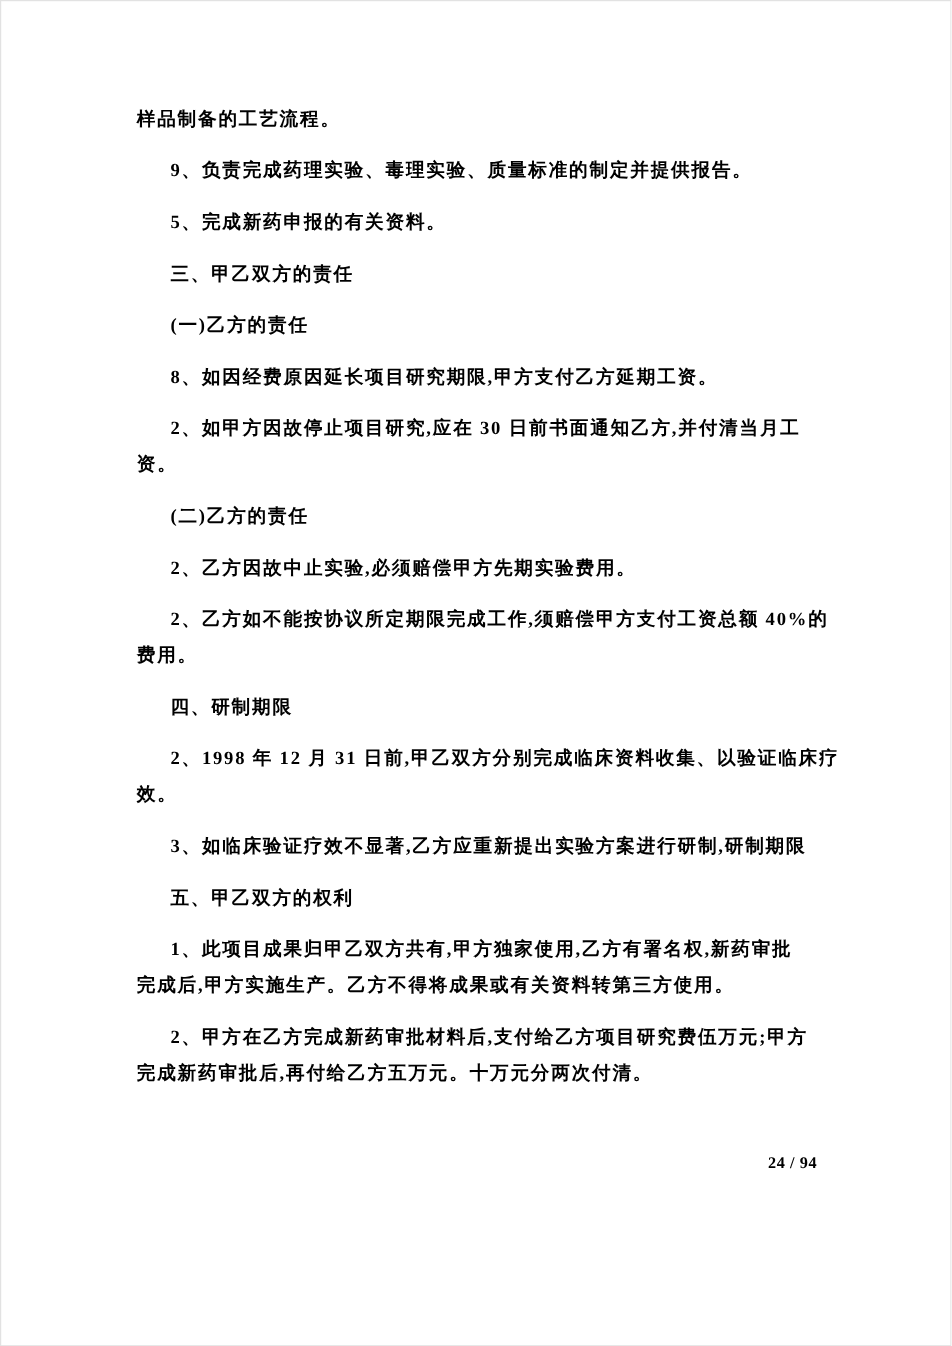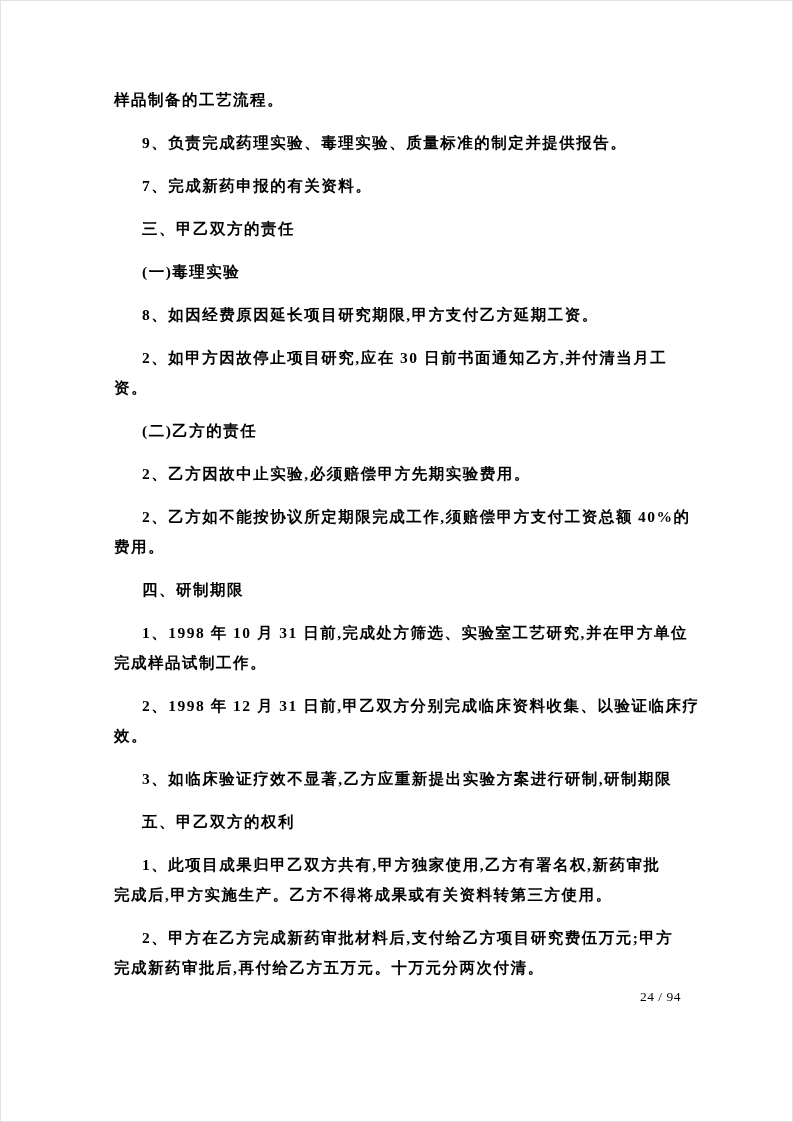--- a/index.html
+++ b/index.html
@@ -33,71 +33,67 @@
     font-weight: bold;
     line-height: 30px;
     letter-spacing: 1.5px;
     white-space: nowrap;
   }
   .line.indent {
     text-indent: 28px;
   }
   .page-footer {
     position: absolute;
-    top: 986px;
+    top: 958px;
     right: 111px;
     font-size: 13.5px;
-    font-weight: normal;
+    font-weight: bold;
     letter-spacing: 0.5px;
     line-height: 20px;
   }
 </style>
 </head>
 <body>
 
 <div class="page">
   <div class="doc-body">
       <div class="para">
         <div class="line">样品制备的工艺流程。</div>
       </div>
       <div class="para">
         <div class="line indent">9、负责完成药理实验、毒理实验、质量标准的制定并提供报告。</div>
       </div>
       <div class="para">
-        <div class="line indent">7、完成新药申报的有关资料。</div>
+        <div class="line indent">5、完成新药申报的有关资料。</div>
       </div>
       <div class="para">
         <div class="line indent">三、甲乙双方的责任</div>
       </div>
       <div class="para">
-        <div class="line indent">(一)毒理实验</div>
+        <div class="line indent">(一)乙方的责任</div>
       </div>
       <div class="para">
         <div class="line indent">8、如因经费原因延长项目研究期限,甲方支付乙方延期工资。</div>
       </div>
       <div class="para">
         <div class="line indent">2、如甲方因故停止项目研究,应在 30 日前书面通知乙方,并付清当月工</div>
         <div class="line">资。</div>
       </div>
       <div class="para">
         <div class="line indent">(二)乙方的责任</div>
       </div>
       <div class="para">
         <div class="line indent">2、乙方因故中止实验,必须赔偿甲方先期实验费用。</div>
       </div>
       <div class="para">
         <div class="line indent">2、乙方如不能按协议所定期限完成工作,须赔偿甲方支付工资总额 40%的</div>
         <div class="line">费用。</div>
       </div>
       <div class="para">
         <div class="line indent">四、研制期限</div>
-      </div>
-      <div class="para">
-        <div class="line indent">1、1998 年 10 月 31 日前,完成处方筛选、实验室工艺研究,并在甲方单位</div>
-        <div class="line">完成样品试制工作。</div>
       </div>
       <div class="para">
         <div class="line indent">2、1998 年 12 月 31 日前,甲乙双方分别完成临床资料收集、以验证临床疗</div>
         <div class="line">效。</div>
       </div>
       <div class="para">
         <div class="line indent">3、如临床验证疗效不显著,乙方应重新提出实验方案进行研制,研制期限</div>
       </div>
       <div class="para">
         <div class="line indent">五、甲乙双方的权利</div>

